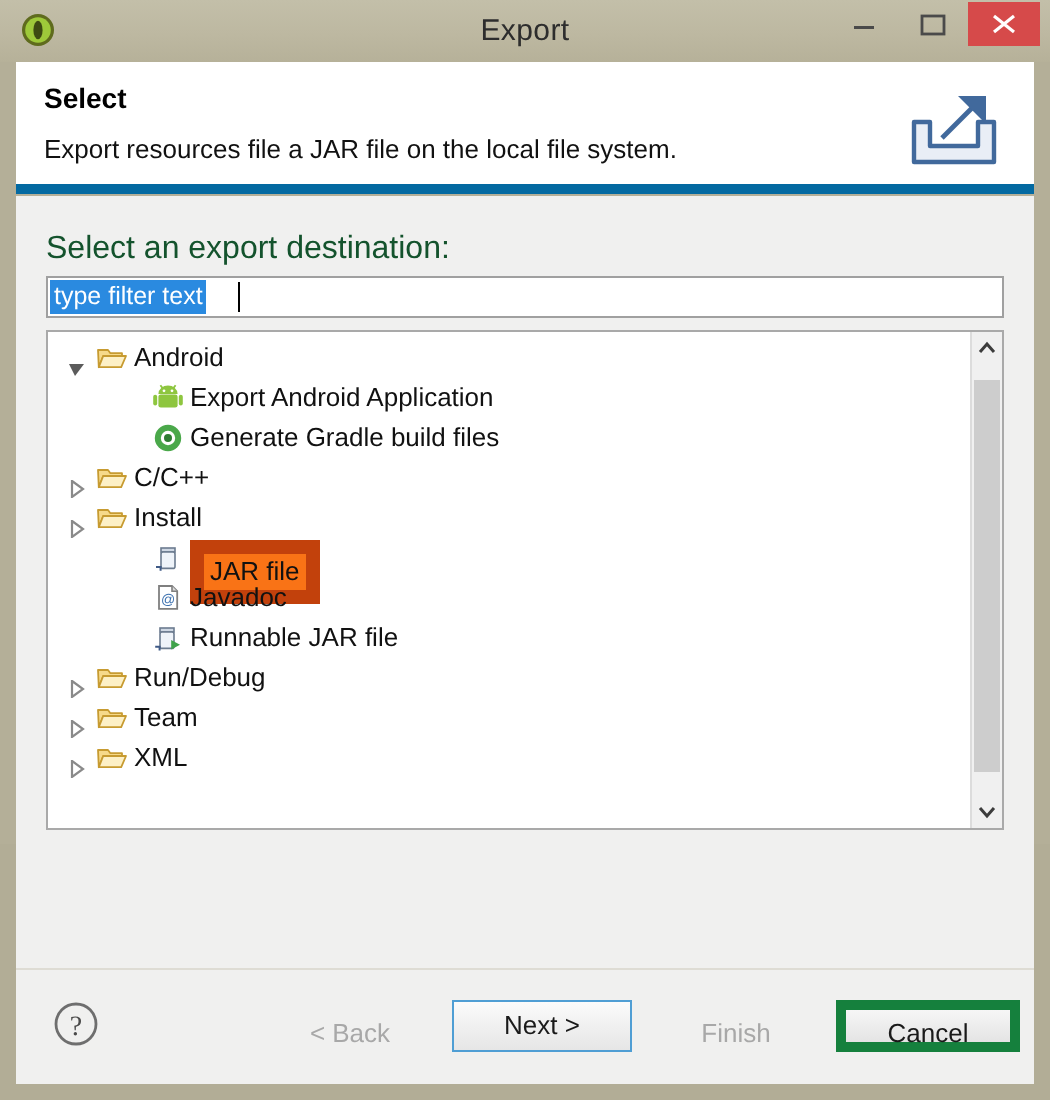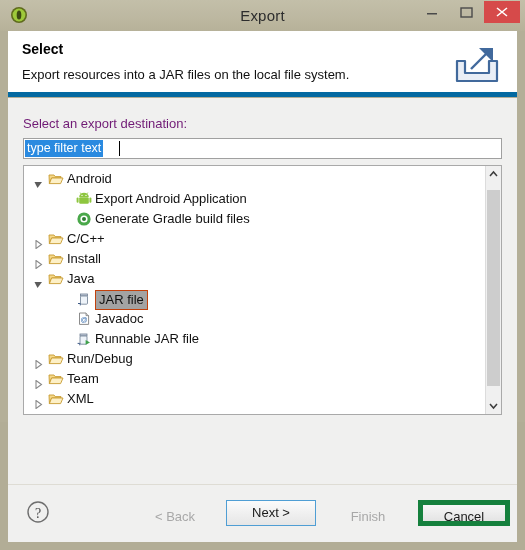--- a/index.html
+++ b/index.html
@@ -84,22 +84,22 @@
   #body {
     position: absolute;
     left: 8px; top: 98px;
     width: 509px; height: 386px;
     background: #f0f0ef;
     box-sizing: border-box;
   }
   #dest-label {
     position: absolute;
     left: 15px; top: 18px;
-    font-size: 13px;
-    color: #701a75;
+    font-size: 16px;
+    color: #14532d;
   }
 
   
   #filter-box {
     position: absolute;
     left: 15px; top: 40px;
     width: 479px; height: 21px;
     background: #ffffff;
     border: 1px solid #a0a0a0;
     box-sizing: border-box;
@@ -155,22 +155,22 @@
     top: 2px;
     width: 16px; height: 16px;
   }
   .tlabel {
     position: absolute;
     top: 0;
     font-size: 13px;
     color: #111;
   }
   .trow.selected .tlabel {
-    border: 1px solid #c2410c;
-    background: #a3a3a3;
+    border: 7px solid #c2410c;
+    background: #f97316;
     line-height: 18px;
     height: 18px;
     padding: 0 3px;
     top: 1px;
   }
 
   
   #scrollbar {
     position: absolute;
     right: 0; top: 0;
@@ -262,21 +262,21 @@
     </div>
     <div class="winbtn" id="btn-close" style="background: rgb(214, 74, 74);">
       <svg width="36" height="22" viewBox="0 0 36 22">
         <path d="M13 7 L23 15 M23 7 L13 15" stroke="#ffffff" stroke-width="1.6" fill="none"></path>
       </svg>
     </div>
   </div>
 
   <div id="header">
     <div id="header-title">Select</div>
-    <div id="header-desc">Export resources into a JAR files on the local file system.</div>
+    <div id="header-desc">Export resources file a JAR file on the local file system.</div>
     <div id="export-icon">
       <svg width="56" height="52" viewBox="0 0 56 52">
         <path d="M8 22 L8 42 L48 42 L48 22 L40 22 L40 34 L16 34 L16 22 Z" fill="#e9eef6" stroke="#41699c" stroke-width="2.2" stroke-linejoin="round"></path>
         <path d="M22 30 L42 10" stroke="#41699c" stroke-width="2.4" fill="none"></path>
         <path d="M30 9 L44 9 L44 23 Z" fill="#41699c"></path>
       </svg>
     </div>
   </div>
 
   <div id="body">
@@ -332,30 +332,20 @@
           </div>
           <div class="trow">
             <span class="twist" style="left: 10px;"><svg width="9" height="9" viewBox="0 0 9 9">
                 <path d="M2 0.5 L7.5 4.5 L2 8.5 Z" fill="none" stroke="#8a8a8a" stroke-width="1.1"></path>
               </svg></span>
             <span class="ticon" style="left: 24px;"><svg width="16" height="16" viewBox="0 0 16 16">
                 <path d="M1 4 L6 4 L7.2 5.6 L13 5.6 L13 7 L3.6 7 L1.4 12.6 Z" fill="#f6d98a" stroke="#c79b31" stroke-width=".9" stroke-linejoin="round"></path>
                 <path d="M3.6 7 L15 7 L12.6 12.6 L1.4 12.6 Z" fill="#fdf0c6" stroke="#c79b31" stroke-width=".9" stroke-linejoin="round"></path>
               </svg></span>
             <span class="tlabel" style="left: 43px;">Install</span>
-          </div>
-          <div class="trow">
-            <span class="twist" style="left: 10px;"><svg width="9" height="9" viewBox="0 0 9 9">
-                <path d="M0.5 2 L8 2 L3.5 8 Z" fill="#5b5b5b"></path>
-              </svg></span>
-            <span class="ticon" style="left: 24px;"><svg width="16" height="16" viewBox="0 0 16 16">
-                <path d="M1 4 L6 4 L7.2 5.6 L13 5.6 L13 7 L3.6 7 L1.4 12.6 Z" fill="#f6d98a" stroke="#c79b31" stroke-width=".9" stroke-linejoin="round"></path>
-                <path d="M3.6 7 L15 7 L12.6 12.6 L1.4 12.6 Z" fill="#fdf0c6" stroke="#c79b31" stroke-width=".9" stroke-linejoin="round"></path>
-              </svg></span>
-            <span class="tlabel" style="left: 43px;">Java</span>
           </div>
           <div class="trow selected">
             <span class="ticon" style="left: 52px;"><svg width="16" height="16" viewBox="0 0 16 16">
                 <rect x="4.5" y="3" width="7" height="2" fill="#cfd8e4" stroke="#6b7b8f" stroke-width=".8"></rect>
                 <rect x="4.5" y="5" width="7" height="8.2" rx="1" fill="#eef3f9" stroke="#6b7b8f" stroke-width=".8"></rect>
                 <path d="M2 12.5 L4.3 12.5 L4.3 14.4" stroke="#3f5a86" stroke-width="1" fill="none"></path>
               </svg></span>
             <span class="tlabel" style="left: 71px;">JAR file</span>
           </div>
           <div class="trow">

